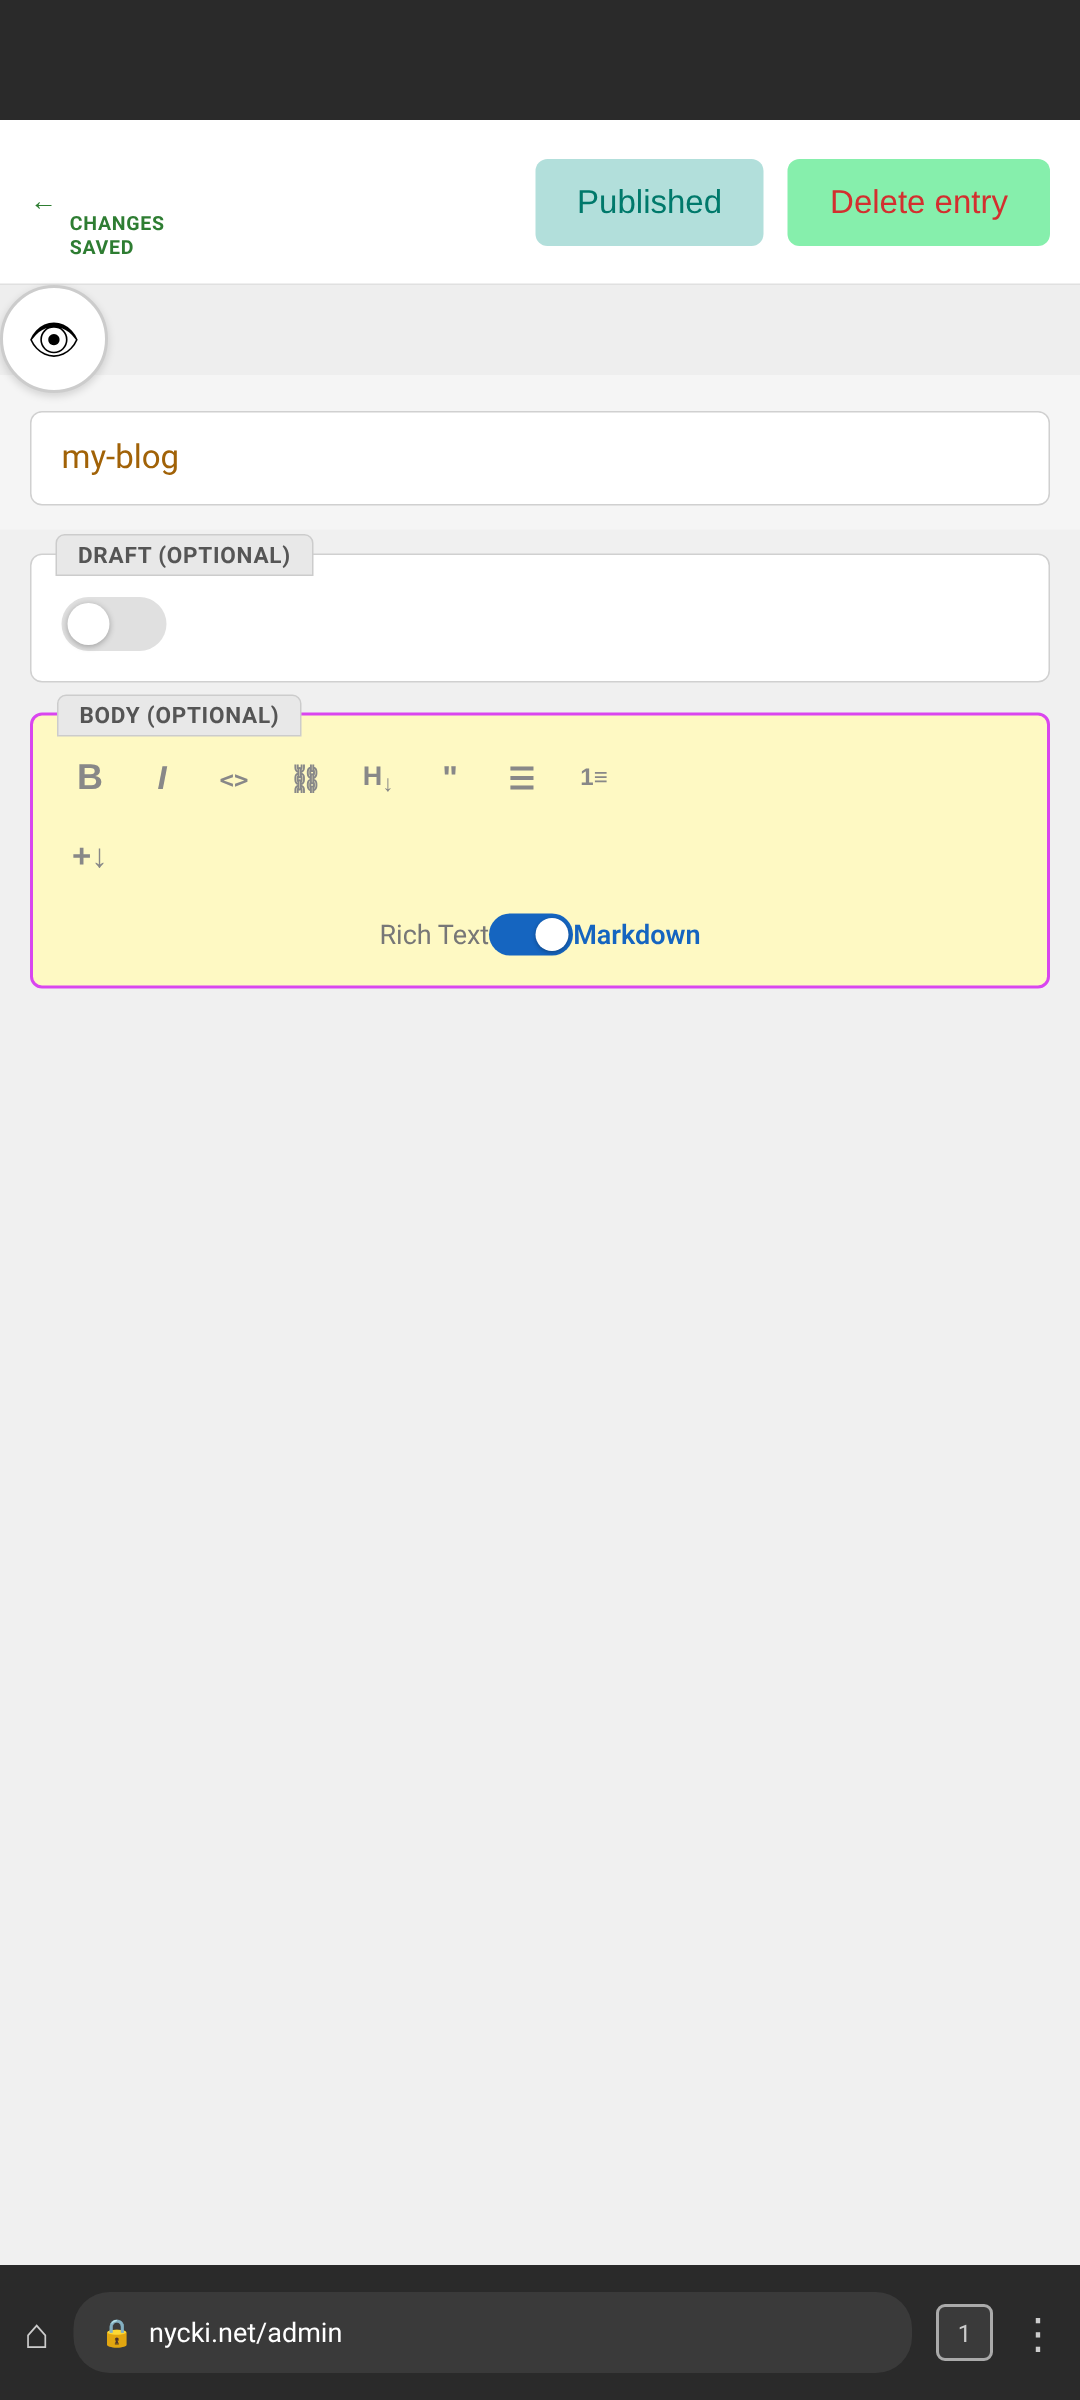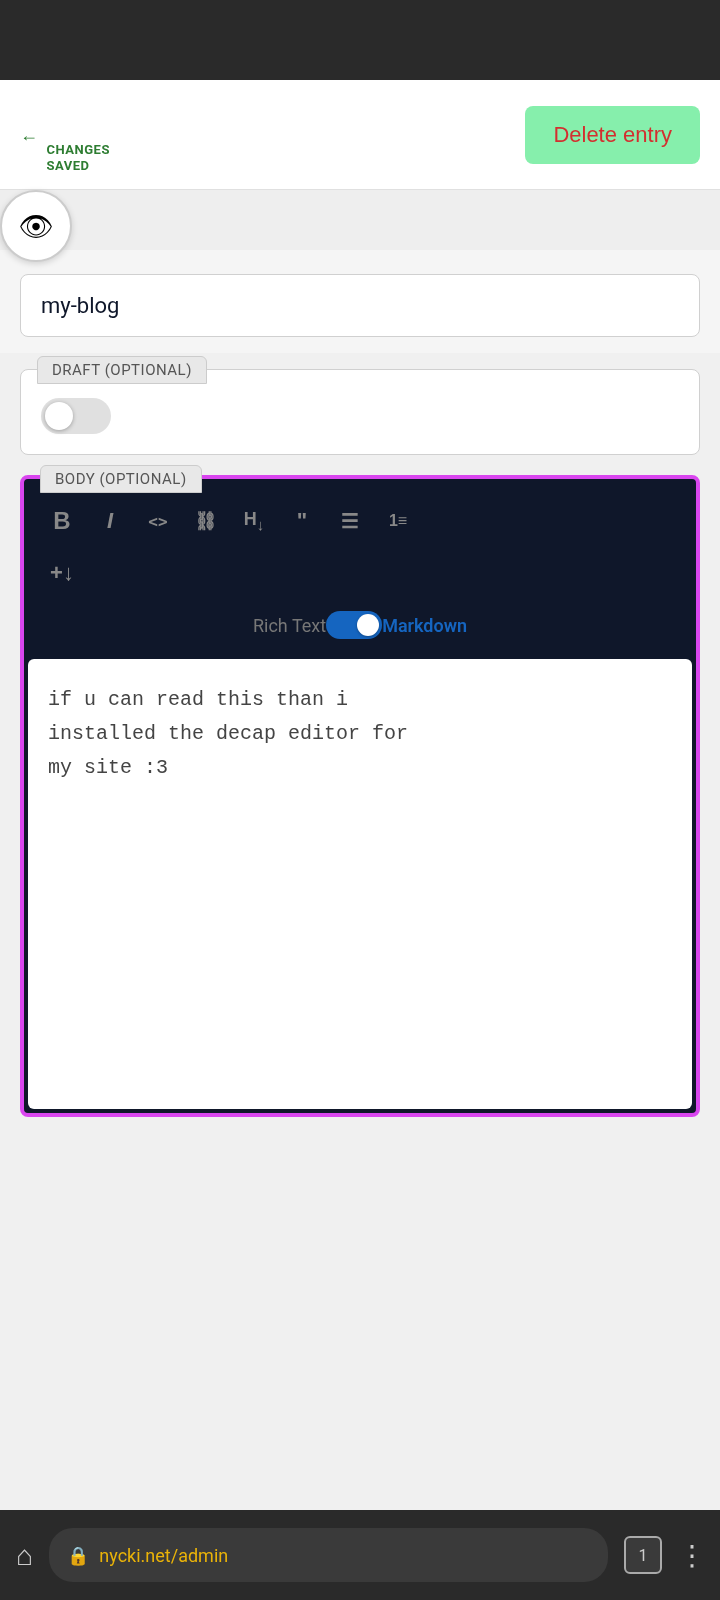--- a/index.html
+++ b/index.html
@@ -119,21 +119,21 @@
     .blog-input-wrapper {
       background: #ffffff;
       border: 1px solid #d0d0d0;
       border-radius: 8px;
       padding: 18px 20px;
       margin-top: 8px;
     }
 
     .blog-input-text {
       font-size: 22px;
-      color: #0f172a;
+      color: #a16207;
     }
 
     
     .section-card {
       background: #ffffff;
       border: 1px solid #d0d0d0;
       border-radius: 8px;
       margin: 16px 20px 0 20px;
       overflow: visible;
       position: relative;
@@ -141,21 +141,21 @@
 
     .section-label {
       position: absolute;
       top: -14px;
       left: 16px;
       background: #e8e8e8;
       border: 1px solid #ccc;
       border-radius: 6px 6px 0 0;
       padding: 4px 14px;
       font-size: 15px;
-      font-weight: 400;
+      font-weight: 700;
       color: #555;
       text-transform: uppercase;
       letter-spacing: 0.5px;
     }
 
     .section-content {
       padding: 28px 20px 20px 20px;
     }
 
     
@@ -182,22 +182,22 @@
       height: 28px;
       background: #ffffff;
       border-radius: 50%;
       box-shadow: 0 1px 4px rgba(0,0,0,0.3);
       transition: left 0.2s;
     }
 
     
     .body-section {
       margin: 20px 20px 0 20px;
-      background: #0f172a;
-      border: 4px solid #d946ef;
+      background: #fef9c3;
+      border: 2px solid #d946ef;
       border-radius: 8px;
       overflow: visible;
       position: relative;
     }
 
     .body-section .section-label {
       position: absolute;
       top: -14px;
       left: 16px;
     }
@@ -316,21 +316,21 @@
       padding: 0 18px;
       gap: 10px;
     }
 
     .lock-icon {
       color: #aaaaaa;
       font-size: 18px;
     }
 
     .url-text {
-      color: #eab308;
+      color: #ffffff;
       font-size: 18px;
     }
 
     .browser-tab-count {
       background: #3a3a3a;
       border: 2px solid #aaaaaa;
       border-radius: 6px;
       width: 38px;
       height: 38px;
       display: flex;
@@ -358,20 +358,21 @@
 
 <div class="top-bar"></div>
 
 <div class="header-bar">
   <div class="back-btn">
     <span class="back-arrow">←</span>
     <span class="changes-saved-text" style="white-space:pre-line;">CHANGES
 SAVED</span>
   </div>
   <div class="header-spacer"></div>
+  <button class="published-btn">Published</button>
   <button class="delete-btn">Delete entry</button>
 </div>
 
 <div class="main-content">
 
   <div class="preview-section">
     <button class="eye-btn">
       <span>👁</span>
     </button>
   </div>
@@ -425,25 +426,20 @@
 
       <div class="rich-text-row">
         <span class="rich-text-label">Rich Text</span>
         <div class="toggle-small">
           <div class="toggle-small-thumb"></div>
         </div>
         <span class="markdown-label">Markdown</span>
       </div>
     </div>
 
-    <div class="body-editor">
-      <pre class="body-text">if u can read this than i
-installed the decap editor for
-my site :3</pre>
-    </div>
   </div>
 
 </div>
 
 <div class="browser-bar">
   <span class="browser-home">⌂</span>
   <div class="browser-url-bar">
     <span class="lock-icon">🔒</span>
     <span class="url-text">nycki.net/admin</span>
   </div>

